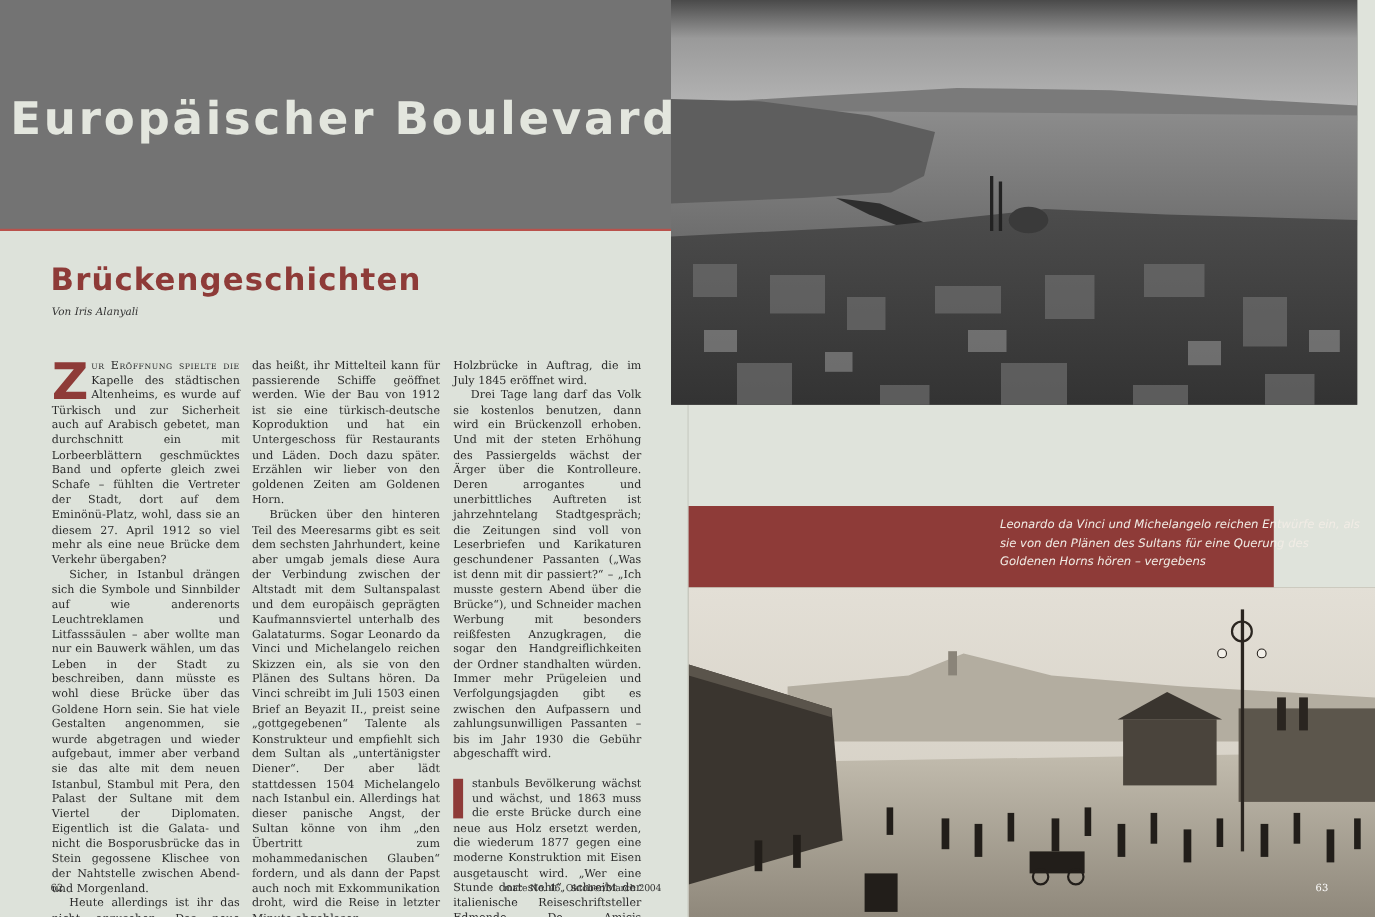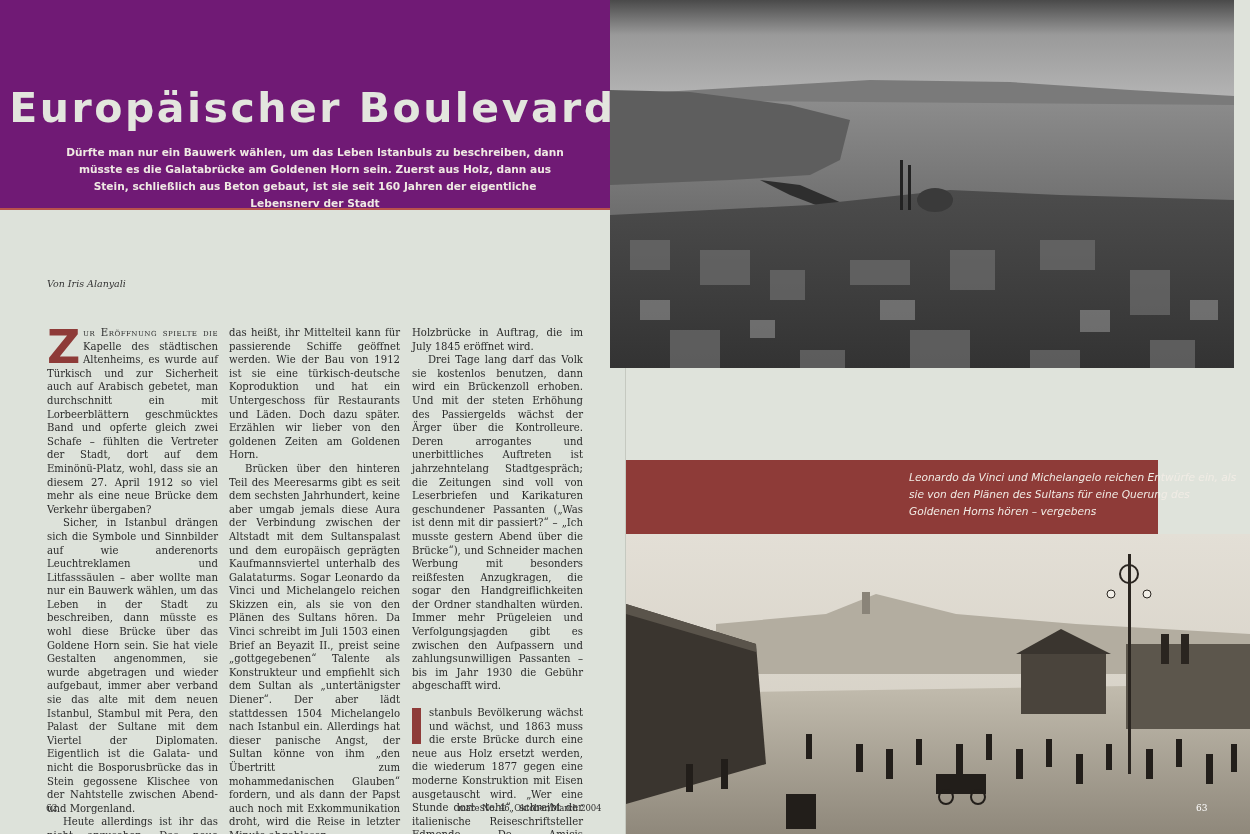--- a/index.html
+++ b/index.html
@@ -1,18 +1,18 @@
 <!DOCTYPE html>
 <html><head>
 <meta charset="utf-8">
 <style>
   html, body { margin:0; padding:0; }
   body { width:1250px; height:834px; overflow:hidden; background:#dfe3db; position:relative; font-family:"DejaVu Serif", serif; }
   .left-page { position:absolute; left:0; top:0; width:625px; height:834px; background:#dde2da; }
-  .header-band { position:absolute; left:0; top:0; width:730px; height:208px; background:#701a75; border-bottom:2px solid #b9524c; }
+  .header-band { position:absolute; left:0; top:0; width:730px; height:208px; background:#737373; border-bottom:2px solid #b9524c; }
   .title { position:absolute; left:0; width:625px; top:84px; text-align:center; color:#e3e6de; font-family:"DejaVu Sans", sans-serif; font-weight:bold; font-size:41px; letter-spacing:2.5px; margin:0; }
   .dek { position:absolute; left:60px; width:510px; top:144px; text-align:center; color:#efe9e3; font-family:"DejaVu Sans", sans-serif; font-weight:bold; font-size:10.6px; line-height:17px; margin:0; }
   .section-title { position:absolute; left:46px; top:238px; color:#8e3b38; font-family:"DejaVu Sans", sans-serif; font-weight:bold; font-size:28px; letter-spacing:1px; margin:0; }
   .byline { position:absolute; left:47px; top:278px; color:#333; font-family:"DejaVu Serif", serif; font-style:italic; font-size:9.5px; }
   .col { position:absolute; top:326px; width:171px; font-size:10.1px; line-height:13.6px; color:#2a2a2a; text-align:justify; hyphens:auto; }
   .col p { margin:0; text-indent:16px; }
   .col p.noindent { text-indent:0; }
   .col1 { left:47px; }
   .col2 { left:229px; }
   .col3 { left:412px; }
@@ -29,23 +29,23 @@
   .caption { position:absolute; left:283px; top:9px; width:330px; color:#f1ece5; font-family:"DejaVu Sans", sans-serif; font-style:italic; font-size:10.6px; line-height:17px; margin:0; }
   .stamp { position:absolute; right:2px; top:440px; font-family:"DejaVu Sans", sans-serif; font-weight:bold; font-size:11px; color:#f2f2f2; letter-spacing:1px; }
   .folio-right { position:absolute; left:1196px; top:803px; font-size:9px; color:#fff; }
 </style>
 </head>
 <body>
 
 <div class="left-page">
   <div class="header-band">
     <h1 class="title">Europäischer Boulevard</h1>
-    <p class="dek">Dürfte man nur ein Bauwerk wählen, um das Leben Istanbuls zu beschreiben, dann müsste es die Galatabrücke am Goldenen Horn sein. Zuerst aus Holz, dann aus Stein, schließlich aus Beton gebaut, ist sie seit 160 Jahren der eigentliche Lebensnerv der Stadt</p>
   </div>
 
+  <h2 class="section-title">Brückengeschichten</h2>
   <div class="byline">Von Iris Alanyali</div>
 
   <div class="col col1">
     <p class="noindent">
       <span class="dropcap-z">
           <span>Z</span>
         </span><span class="smallcaps">ur Eröffnung spielte die</span><span> Kapelle des städtischen Altenheims, es wurde auf Türkisch und zur Sicherheit auch auf Arabisch gebetet, man durchschnitt ein mit Lorbeerblättern geschmücktes Band und opferte gleich zwei Schafe – fühlten die Vertreter der Stadt, dort auf dem Eminönü-Platz, wohl, dass sie an diesem 27. April 1912 so viel mehr als eine neue Brücke dem Verkehr übergaben?</span>
     </p>
     <p>Sicher, in Istanbul drängen sich die Symbole und Sinnbilder auf wie anderenorts Leuchtreklamen und Litfasssäulen – aber wollte man nur ein Bauwerk wählen, um das Leben in der Stadt zu beschreiben, dann müsste es wohl diese Brücke über das Goldene Horn sein. Sie hat viele Gestalten angenommen, sie wurde abgetragen und wieder aufgebaut, immer aber verband sie das alte mit dem neuen Istanbul, Stambul mit Pera, den Palast der Sultane mit dem Viertel der Diplomaten. Eigentlich ist die Galata- und nicht die Bosporusbrücke das in Stein gegossene Klischee von der Nahtstelle zwischen Abend- und Morgenland.</p>
     <p>Heute allerdings ist ihr das nicht anzusehen. Das neue Ungetüm aus massivem Beton mit blauen Stahltürmen ist seit seiner Eröffnung 1992 ein gern beschimpfter Schandfleck der Stadt. Was lässt sich von dieser Brücke schon sagen? Sie ist 484 Meter lang und 42 Meter breit. Sie ruht auf zwei Meter dicken Stahlpfeilern und gilt als erdbebensicher. Es handelt sich um eine Doppelkammerkonstruktion,</p>

